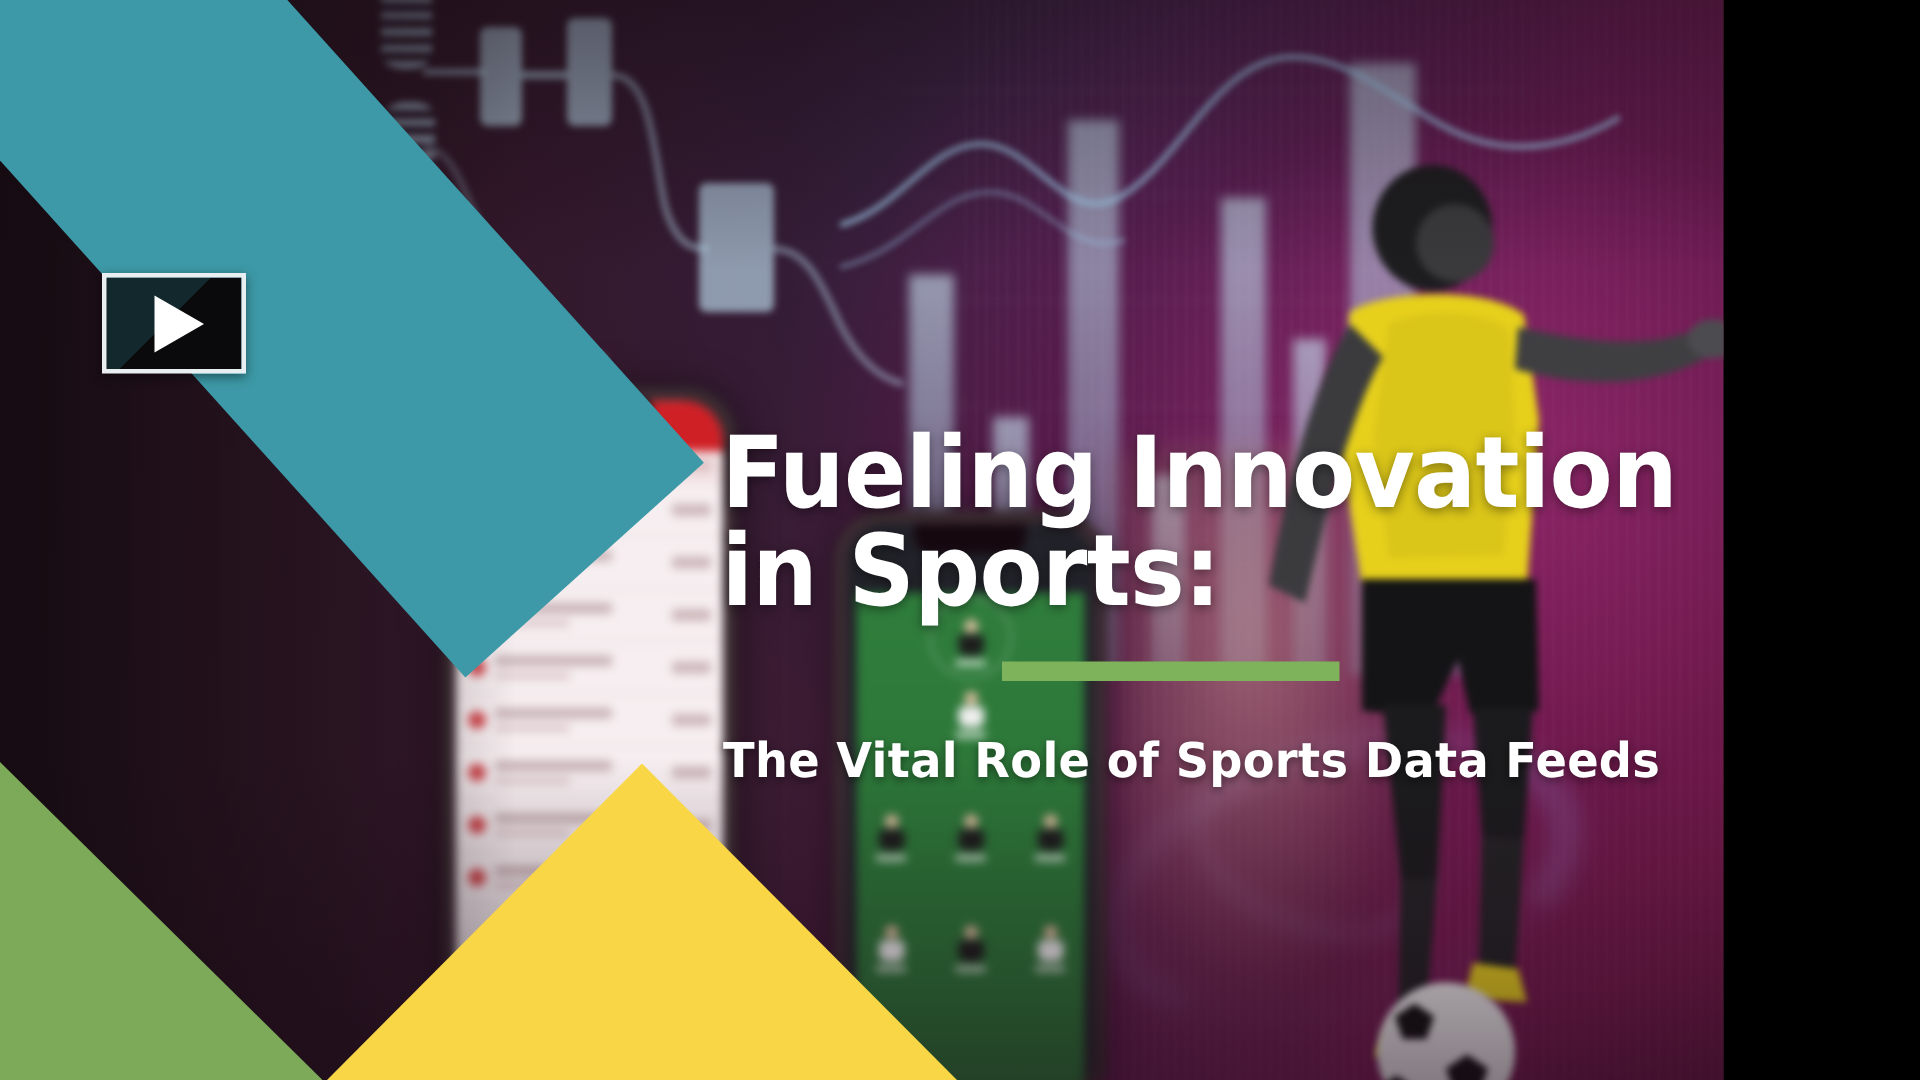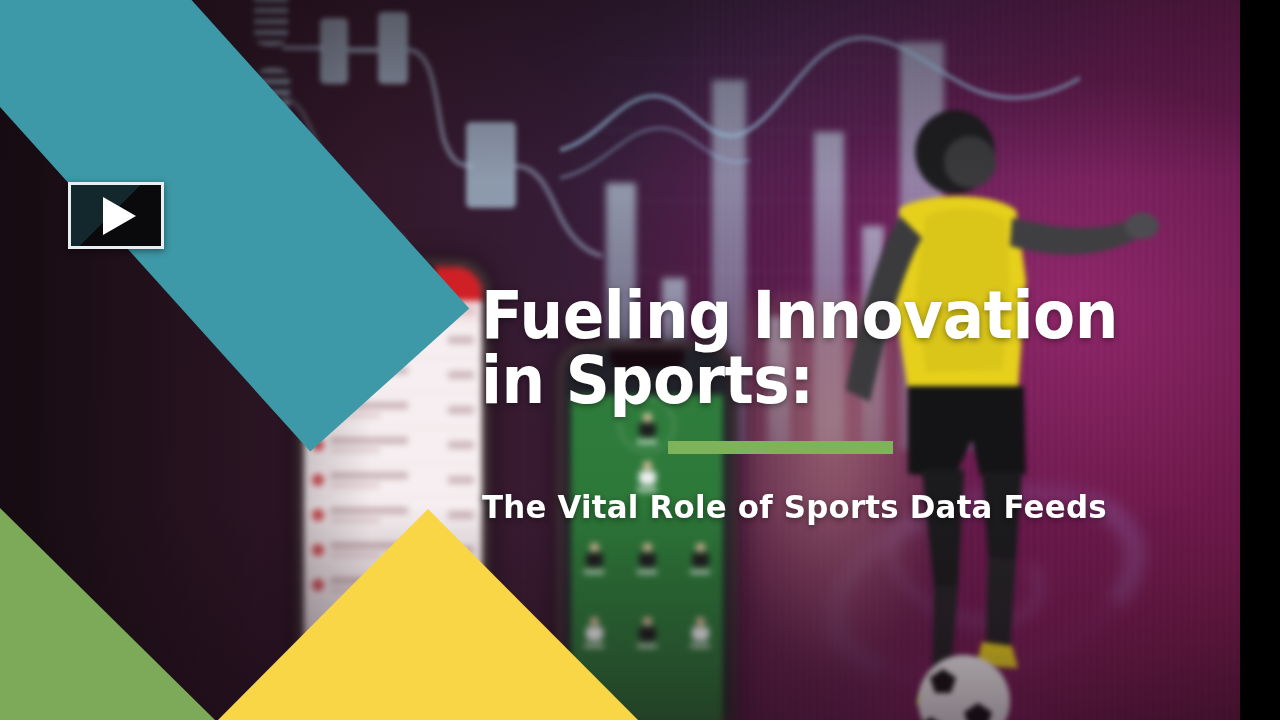--- a/index.html
+++ b/index.html
@@ -1,21 +1,21 @@
 <!DOCTYPE html>
 <html><head>
 <meta charset="utf-8">
 <style>
   * { margin:0; padding:0; box-sizing:border-box; }
   html, body { width:1280px; height:720px; overflow:hidden; background:#000; }
   body { font-family:"Liberation Sans", sans-serif; }
 
   .slide {
     position:relative;
-    width:1240px; height:720px;
+    width:1149px; height:720px;
     overflow:hidden;
     background:#2b1823;
   }
 
   
   .bg-layer { position:absolute; inset:0; }
 
   .bg-base {
     background:
       radial-gradient(ellipse 55% 70% at 86% 42%, rgba(150,40,110,0.85) 0%, rgba(96,22,74,0.6) 45%, rgba(55,18,45,0) 75%),

